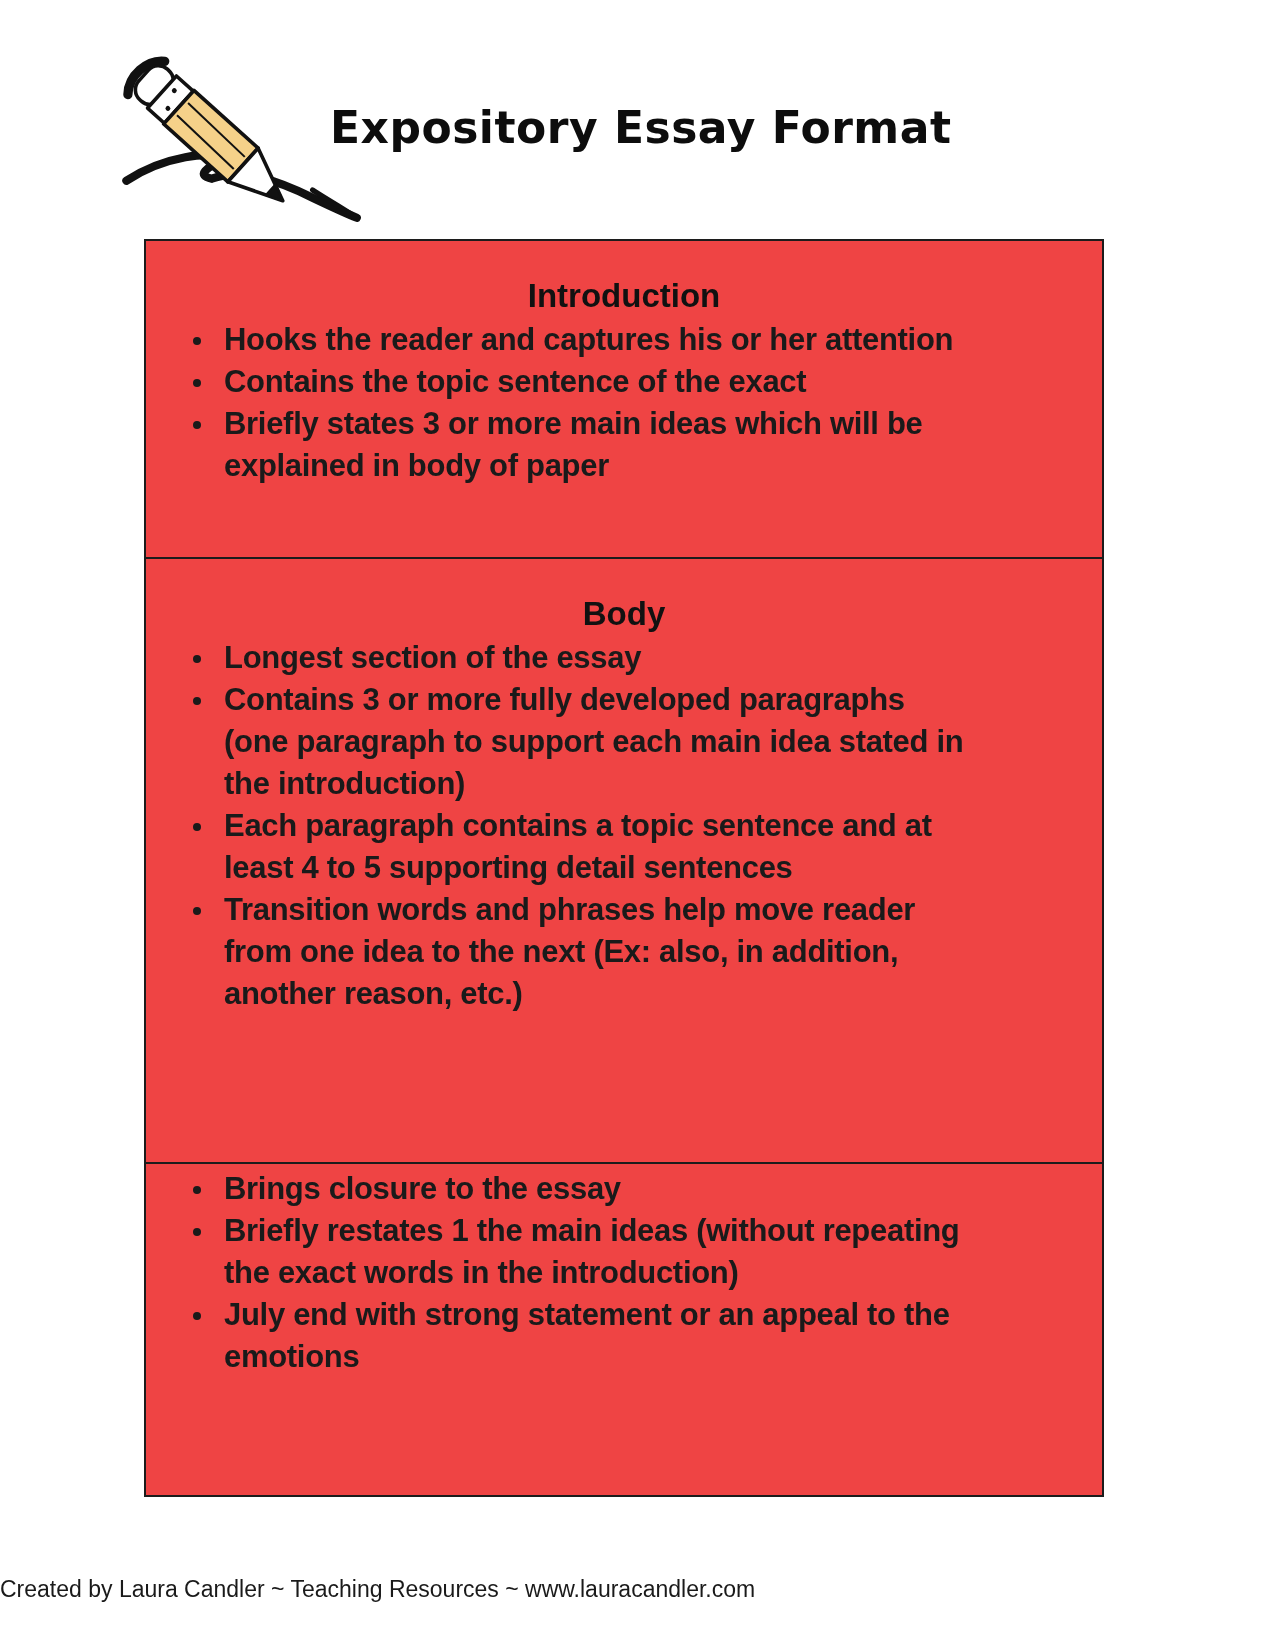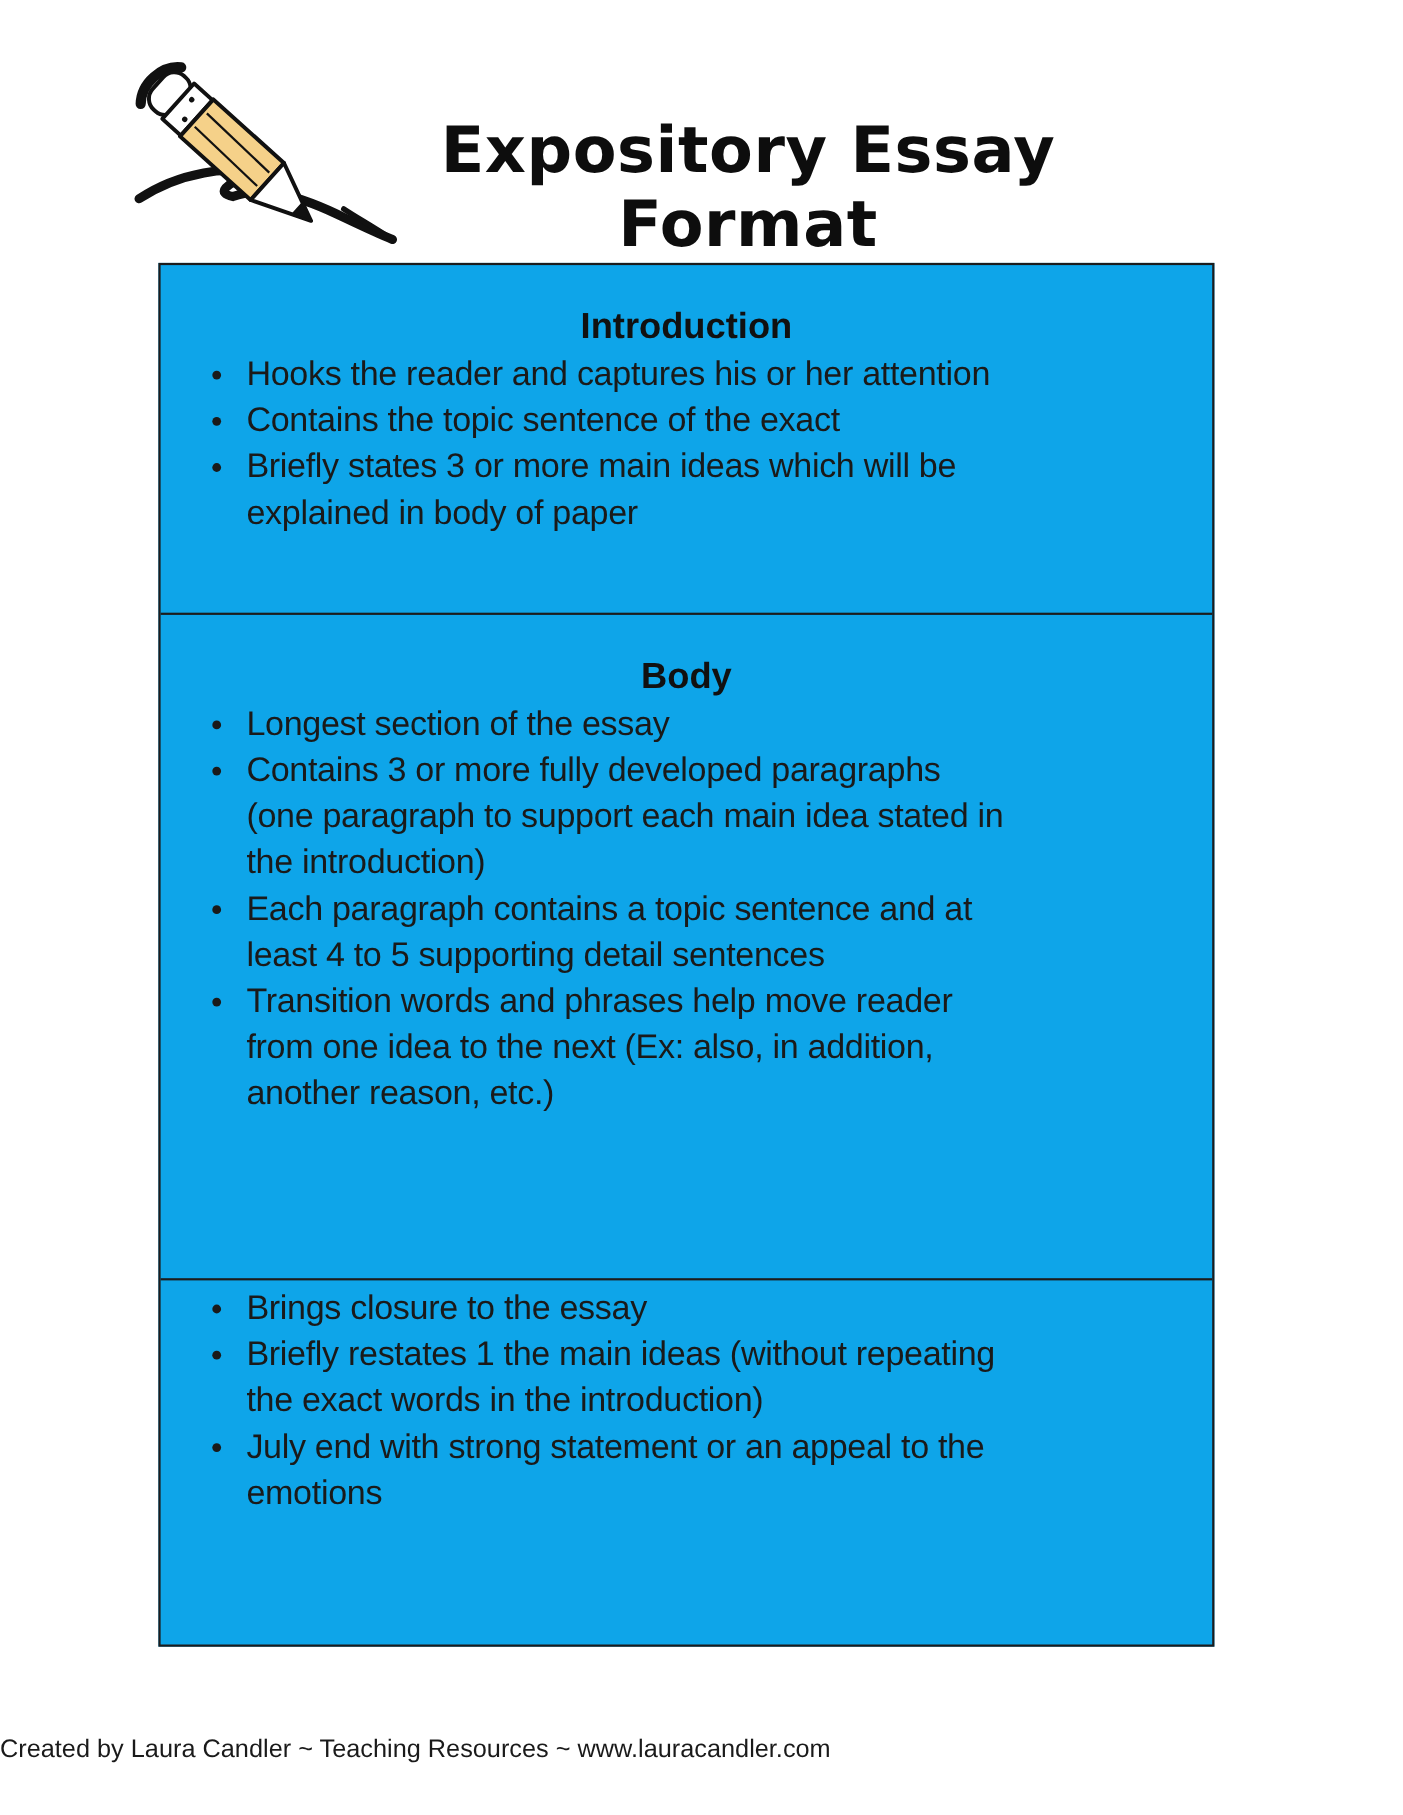--- a/index.html
+++ b/index.html
@@ -17,38 +17,37 @@
     left: 112px;
     top: 50px;
     width: 252px;
     height: 172px;
   }
   .page-title {
     position: absolute;
     left: 330px;
     top: 102px;
     width: 700px;
-    text-align: center;
     font-family: "DejaVu Sans", sans-serif;
     font-weight: 800;
-    font-size: 58px;
+    font-size: 44px;
     letter-spacing: 0.5px;
     color: #0d0d0d;
   }
   .format-table {
     position: absolute;
     left: 144px;
     top: 239px;
     width: 960px;
     height: 1258px;
     border: 2px solid #1c1c1c;
     box-sizing: border-box;
     display: flex;
     flex-direction: column;
-    background: #0ea5e9;
+    background: #ef4444;
   }
   .section { box-sizing: border-box; }
   .section.intro { height: 316px; }
   .section.body-sec { height: 605px; border-top: 2px solid #1c1c1c; }
   .section.conclusion { flex: 1; border-top: 2px solid #1c1c1c; }
   .section-heading {
     margin: 36px 0 4px 0;
     text-align: center;
     font-size: 33px;
     font-weight: 700;
@@ -59,20 +58,21 @@
     margin: 4px 0 0 0;
     padding: 0;
     font-size: 31px;
     line-height: 42px;
     letter-spacing: -0.3px;
   }
   .bullet-list li {
     position: relative;
     padding: 0 34px 0 78px;
     white-space: pre-line;
+    font-weight: bold;
   }
   .bullet-list li::before {
     content: "";
     position: absolute;
     left: 47px;
     top: 18px;
     width: 8px;
     height: 8px;
     border-radius: 50%;
     background: #1a1a1a;

